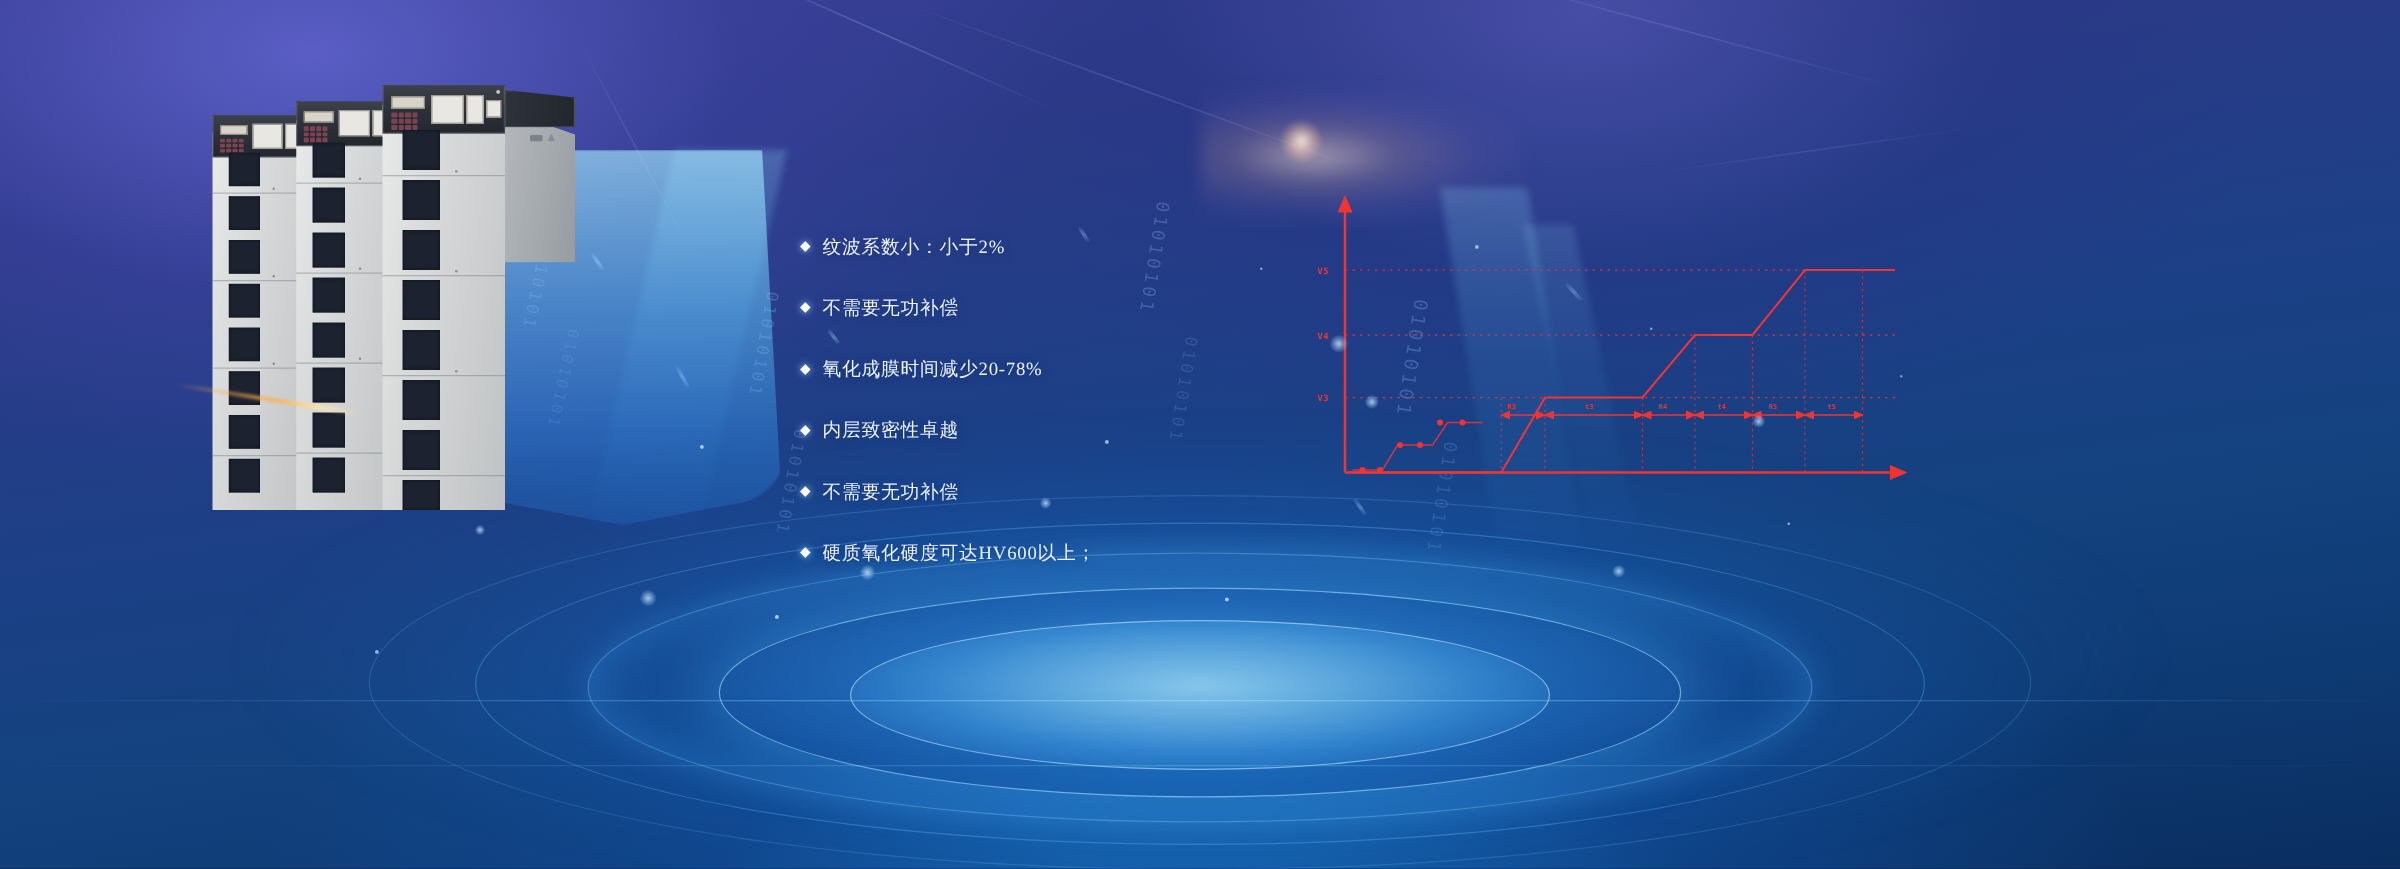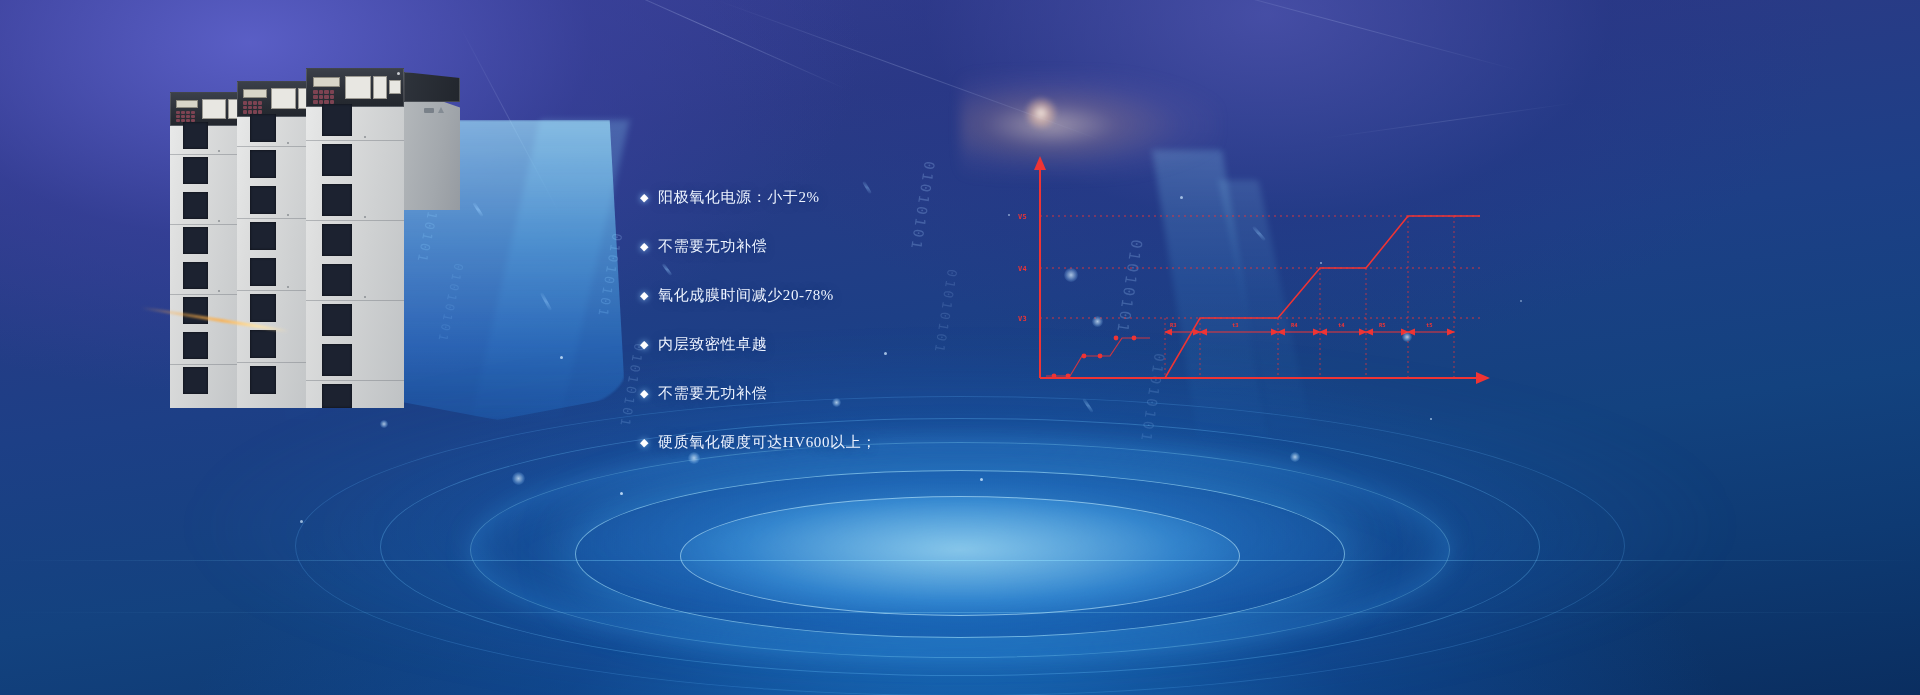--- a/index.html
+++ b/index.html
@@ -121,21 +121,21 @@
   #feature-list{ list-style:none; margin-top:48px; }
   #feature-list li{
     display:flex; align-items:center; gap:9px;
     color:#eef4ff; font-size:15px; letter-spacing:.6px;
     margin-bottom:30px; white-space:nowrap;
     text-shadow:0 1px 8px rgba(20,50,120,.85);
   }
   .bullet-icon{ color:#ffffff; font-size:11px; line-height:1; text-shadow:0 0 6px rgba(150,210,255,.9); }
 
   
-  #circuit-diagram{ position:absolute; left:1010px; top:150px; width:500px; height:250px; }
+  #circuit-diagram{ position:absolute; left:1046px; top:150px; width:500px; height:250px; }
   #circuit-diagram svg{ display:block; }
   .axis-label{ font-family:"DejaVu Sans Mono","Liberation Mono",monospace; font-size:7px; fill:#ef3434; font-weight:700; letter-spacing:.3px;}
   .seg-label{ font-family:"DejaVu Sans Mono","Liberation Mono",monospace; font-size:5.5px; fill:#ef3434; font-weight:700; }
 
   .dot{ position:absolute; border-radius:50%; background:#cfe8ff; }
   .bokeh{ position:absolute; border-radius:50%; background:radial-gradient(circle, rgba(215,238,255,.75) 0%, rgba(150,205,255,.25) 55%, rgba(120,180,255,0) 78%); }
   .shard{ position:absolute; background:linear-gradient(135deg, rgba(120,180,255,0), rgba(150,205,255,.75), rgba(120,180,255,0)); border-radius:2px; }
   .floorline{
     position:absolute; left:0; width:1920px; height:1px;
     background:linear-gradient(90deg, rgba(90,180,255,0) 0%, rgba(120,210,255,.35) 30%, rgba(150,230,255,.5) 50%, rgba(120,210,255,.35) 70%, rgba(90,180,255,0) 100%);
@@ -308,21 +308,21 @@
       <div class="screw" style="left:132px; top:23px; width:6px; height:6px; border-radius:0; background:rgba(110,120,130,.6); clip-path:polygon(50% 0,100% 100%,0 100%);"></div>
     </div>
 
     <div class="spark"></div>
   </div>
 
   <div id="text-block">
     <ul id="feature-list">
       <li>
         <span class="bullet-icon">◆</span>
-        <span>阳极氧化电源：小于2%</span>
+        <span>纹波系数小：小于2%</span>
       </li>
       <li>
         <span class="bullet-icon">◆</span>
         <span>不需要无功补偿</span>
       </li>
       <li>
         <span class="bullet-icon">◆</span>
         <span>氧化成膜时间减少20-78%</span>
       </li>
       <li>

